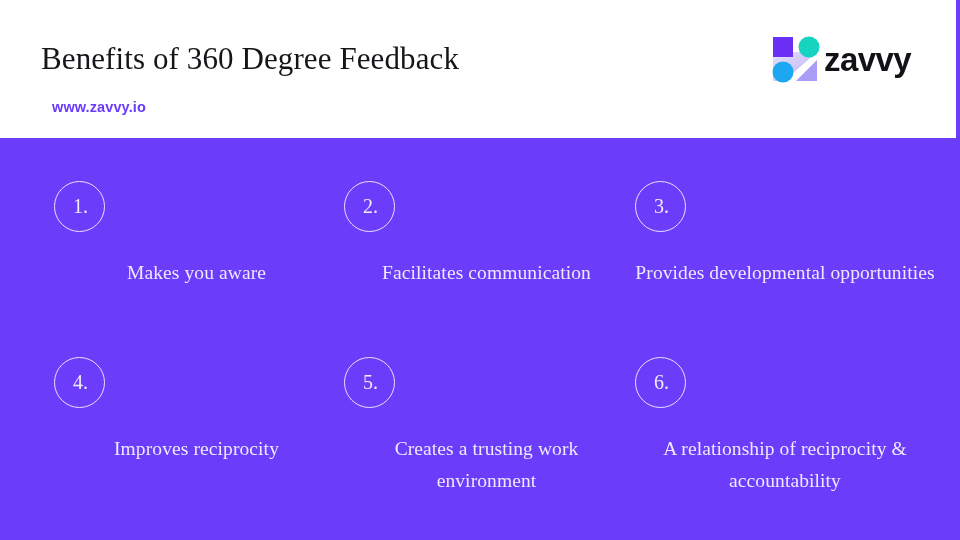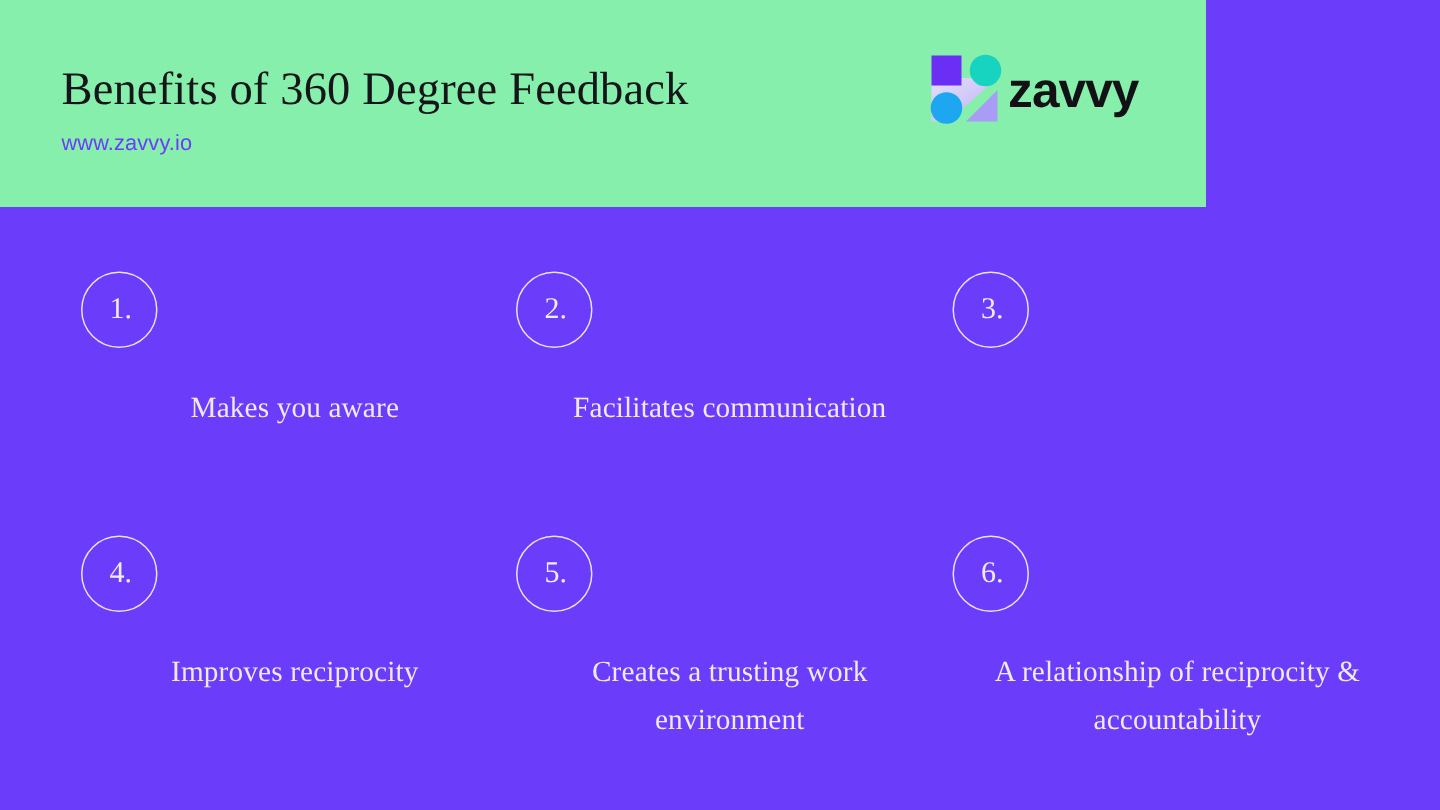--- a/index.html
+++ b/index.html
@@ -19,46 +19,46 @@
     height: 540px;
     background: #6b3cfa;
     overflow: hidden;
   }
 
   
   .header {
     position: absolute;
     left: 0;
     top: 0;
-    width: 804px;
+    width: 956px;
     height: 138px;
-    background: #86efac;
+    background: #ffffff;
     box-sizing: border-box;
   }
   .page-title {
     position: absolute;
     left: 41px;
     top: 41px;
     margin: 0;
     font-family: "Liberation Serif", "DejaVu Serif", serif;
     font-size: 31px;
     font-weight: 400;
     letter-spacing: 0.1px;
     color: #16161a;
     white-space: nowrap;
     line-height: 1.15;
   }
   .site-link {
     position: absolute;
     left: 41px;
     top: 88px;
-    margin: 0;
+    margin: 11px;
     font-family: "Liberation Sans", sans-serif;
     font-size: 14.5px;
-    font-weight: 400;
+    font-weight: 700;
     letter-spacing: 0.1px;
     color: #6b3cfa;
     white-space: nowrap;
   }
 
   
   .logo {
     position: absolute;
     right: 45px;
     top: 30px;
@@ -180,20 +180,21 @@
       <div class="num-circle">
         <span>2.</span>
       </div>
       <p class="benefit-text">Facilitates communication</p>
     </div>
 
     <div class="benefit col3">
       <div class="num-circle">
         <span>3.</span>
       </div>
+      <p class="benefit-text">Provides developmental opportunities</p>
     </div>
 
     <div class="benefit col1">
       <div class="num-circle">
         <span>4.</span>
       </div>
       <p class="benefit-text">Improves reciprocity</p>
     </div>
 
     <div class="benefit col2">

